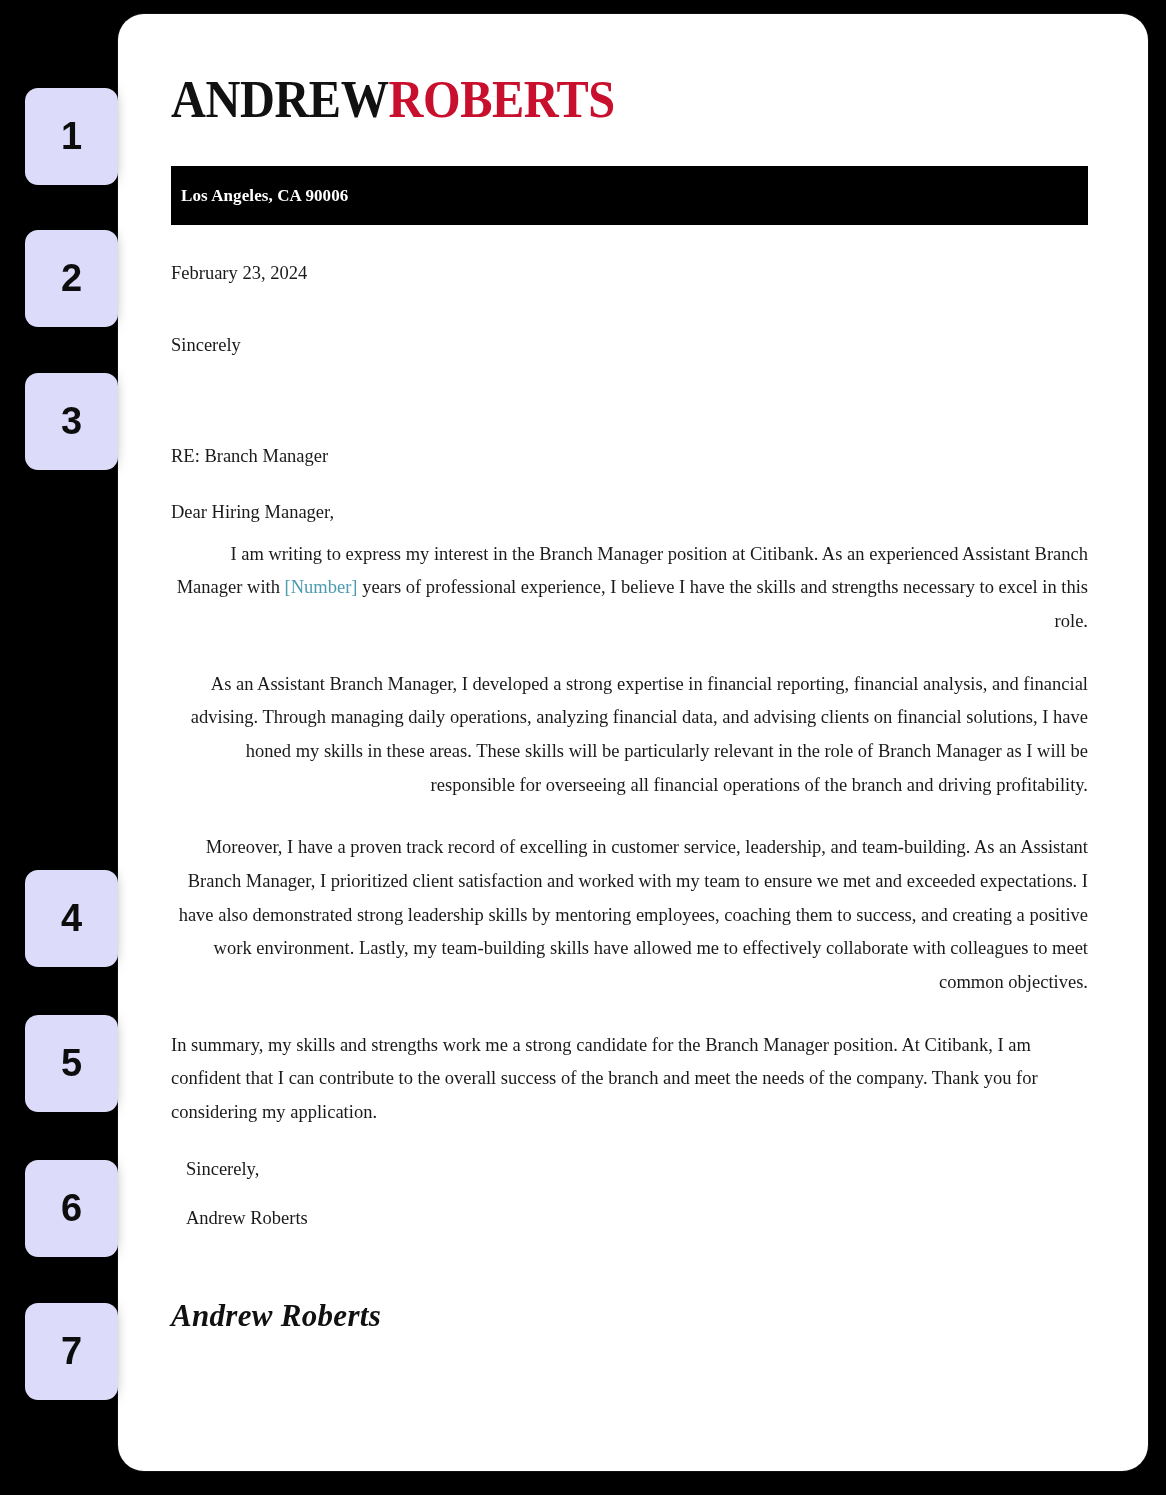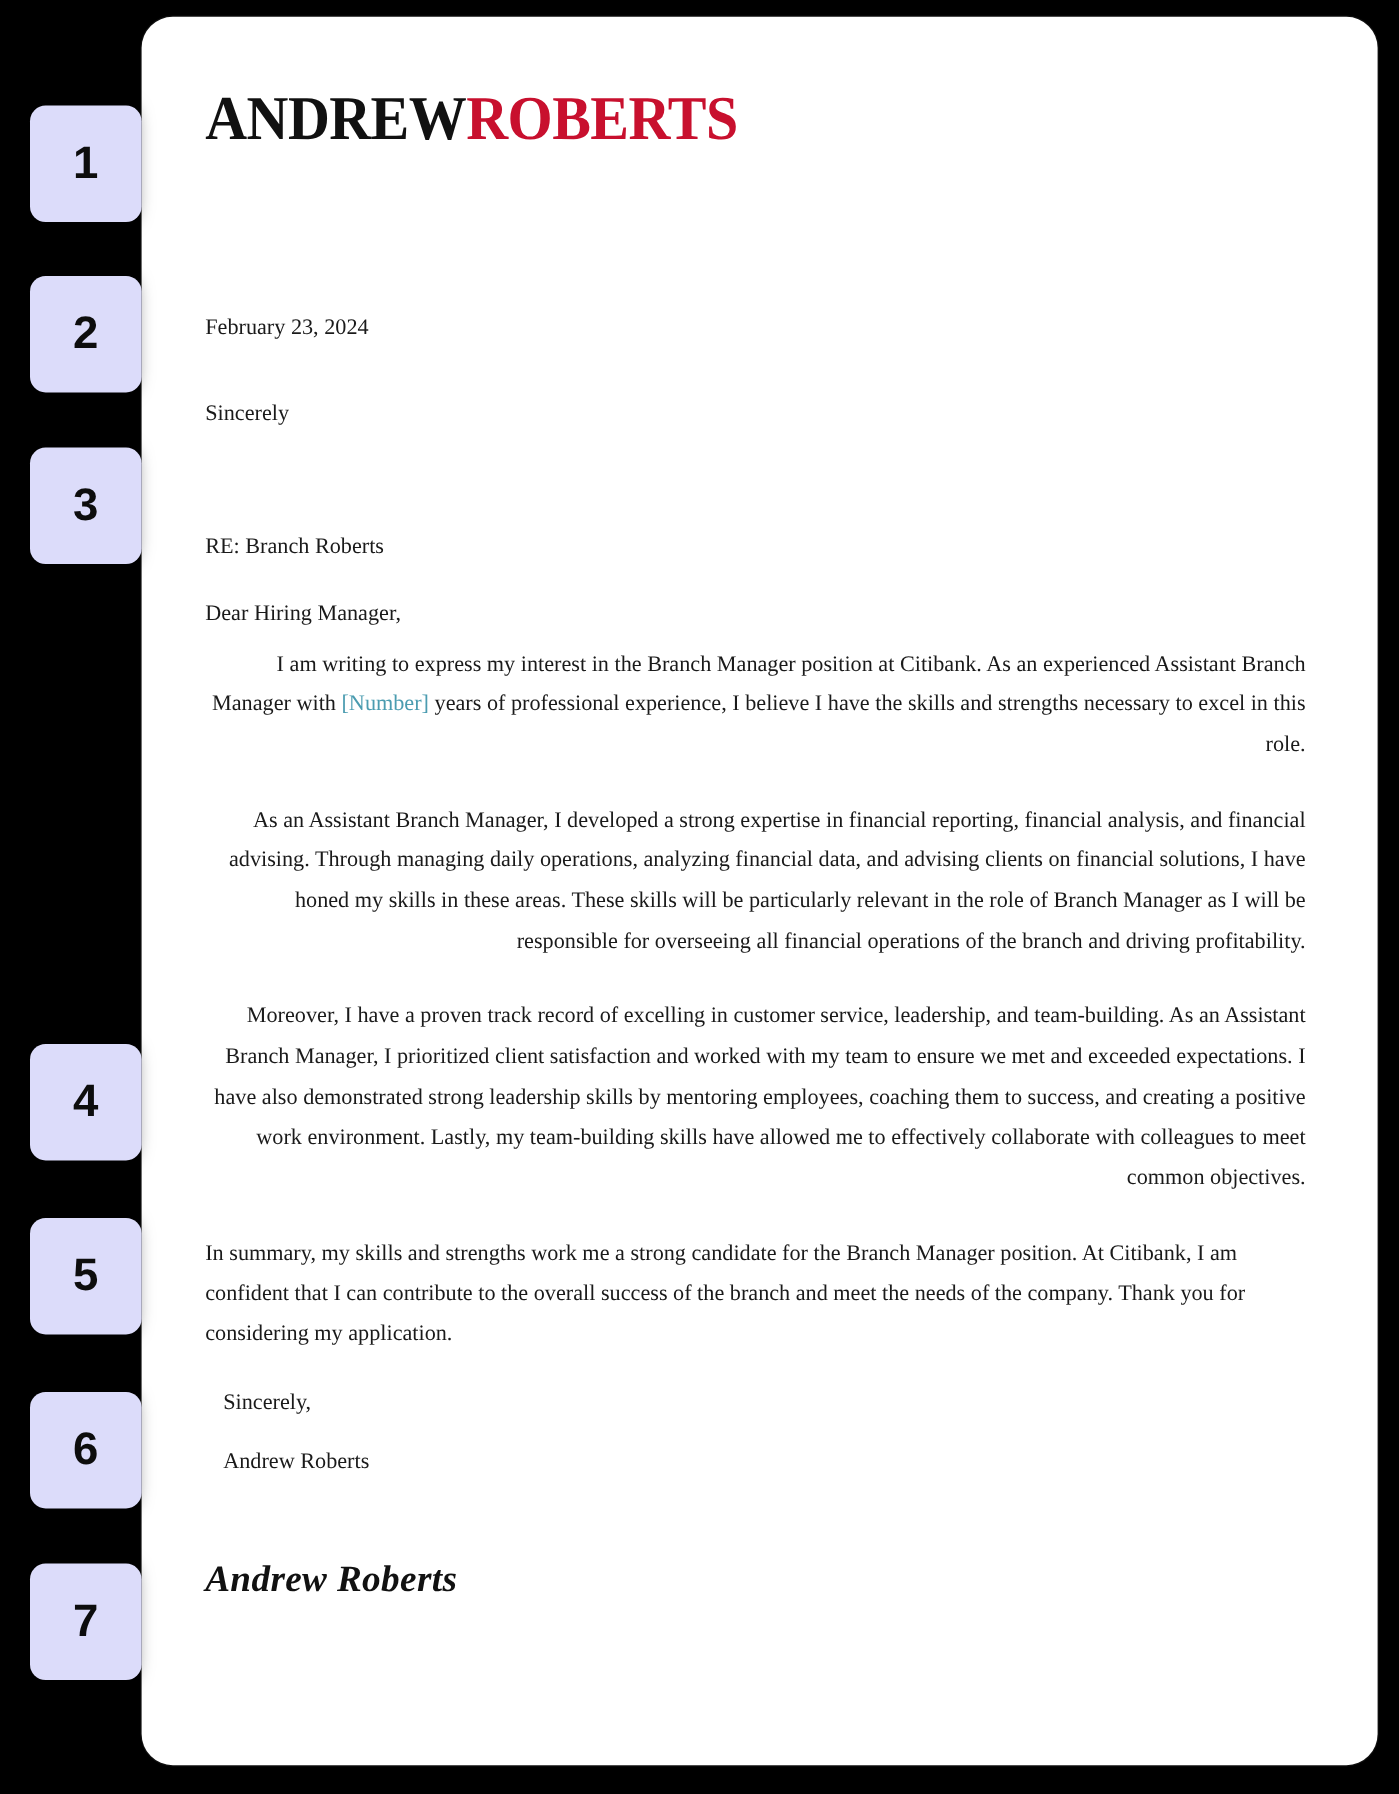--- a/index.html
+++ b/index.html
@@ -154,30 +154,33 @@
 </head>
 <body>
 
 <div id="stage" style="background: rgb(0, 0, 0);">
 
   <div id="document-sheet" style="background: rgb(255, 255, 255);">
     <div class="doc-inner">
 
       <h1 id="name-heading"><span class="first" style="color: rgb(17, 17, 17);">ANDREW</span><span class="last" style="color: rgb(200, 16, 46);">ROBERTS</span></h1>
 
+      <div id="address-bar" style="background: rgb(0, 0, 0);">
+        <span class="addr-text" style="color: rgb(255, 255, 255);">Los Angeles, CA 90006</span>
+      </div>
 
       <div id="letter-body">
 
         <div id="date-line" class="line-block">February 23, 2024</div>
 
         <div id="recipient-block" class="line-block">
           <div>Sincerely</div>
         </div>
 
-        <div id="subject-line" class="line-block">RE: Branch Roberts</div>
+        <div id="subject-line" class="line-block">RE: Branch Manager</div>
 
         <div id="salutation" class="line-block">Dear Hiring Manager,</div>
 
         <p class="para gap-extra"><span>I am writing to express my interest in the Branch Manager position at Citibank. As an experienced Assistant Branch Manager with </span><span class="placeholder-token" style="color: rgb(75, 156, 176);">[Number]</span><span> years of professional experience, I believe I have the skills and strengths necessary to excel in this role.</span></p>
 
         <p class="para gap-extra">As an Assistant Branch Manager, I developed a strong expertise in financial reporting, financial analysis, and financial advising. Through managing daily operations, analyzing financial data, and advising clients on financial solutions, I have honed my skills in these areas. These skills will be particularly relevant in the role of Branch Manager as I will be responsible for overseeing all financial operations of the branch and driving profitability.</p>
 
         <p class="para gap-extra">Moreover, I have a proven track record of excelling in customer service, leadership, and team-building. As an Assistant Branch Manager, I prioritized client satisfaction and worked with my team to ensure we met and exceeded expectations. I have also demonstrated strong leadership skills by mentoring employees, coaching them to success, and creating a positive work environment. Lastly, my team-building skills have allowed me to effectively collaborate with colleagues to meet common objectives.</p>
 
         <p class="para">In summary, my skills and strengths work me a strong candidate for the Branch Manager position. At Citibank, I am confident that I can contribute to the overall success of the branch and meet the needs of the company. Thank you for considering my application.</p>

